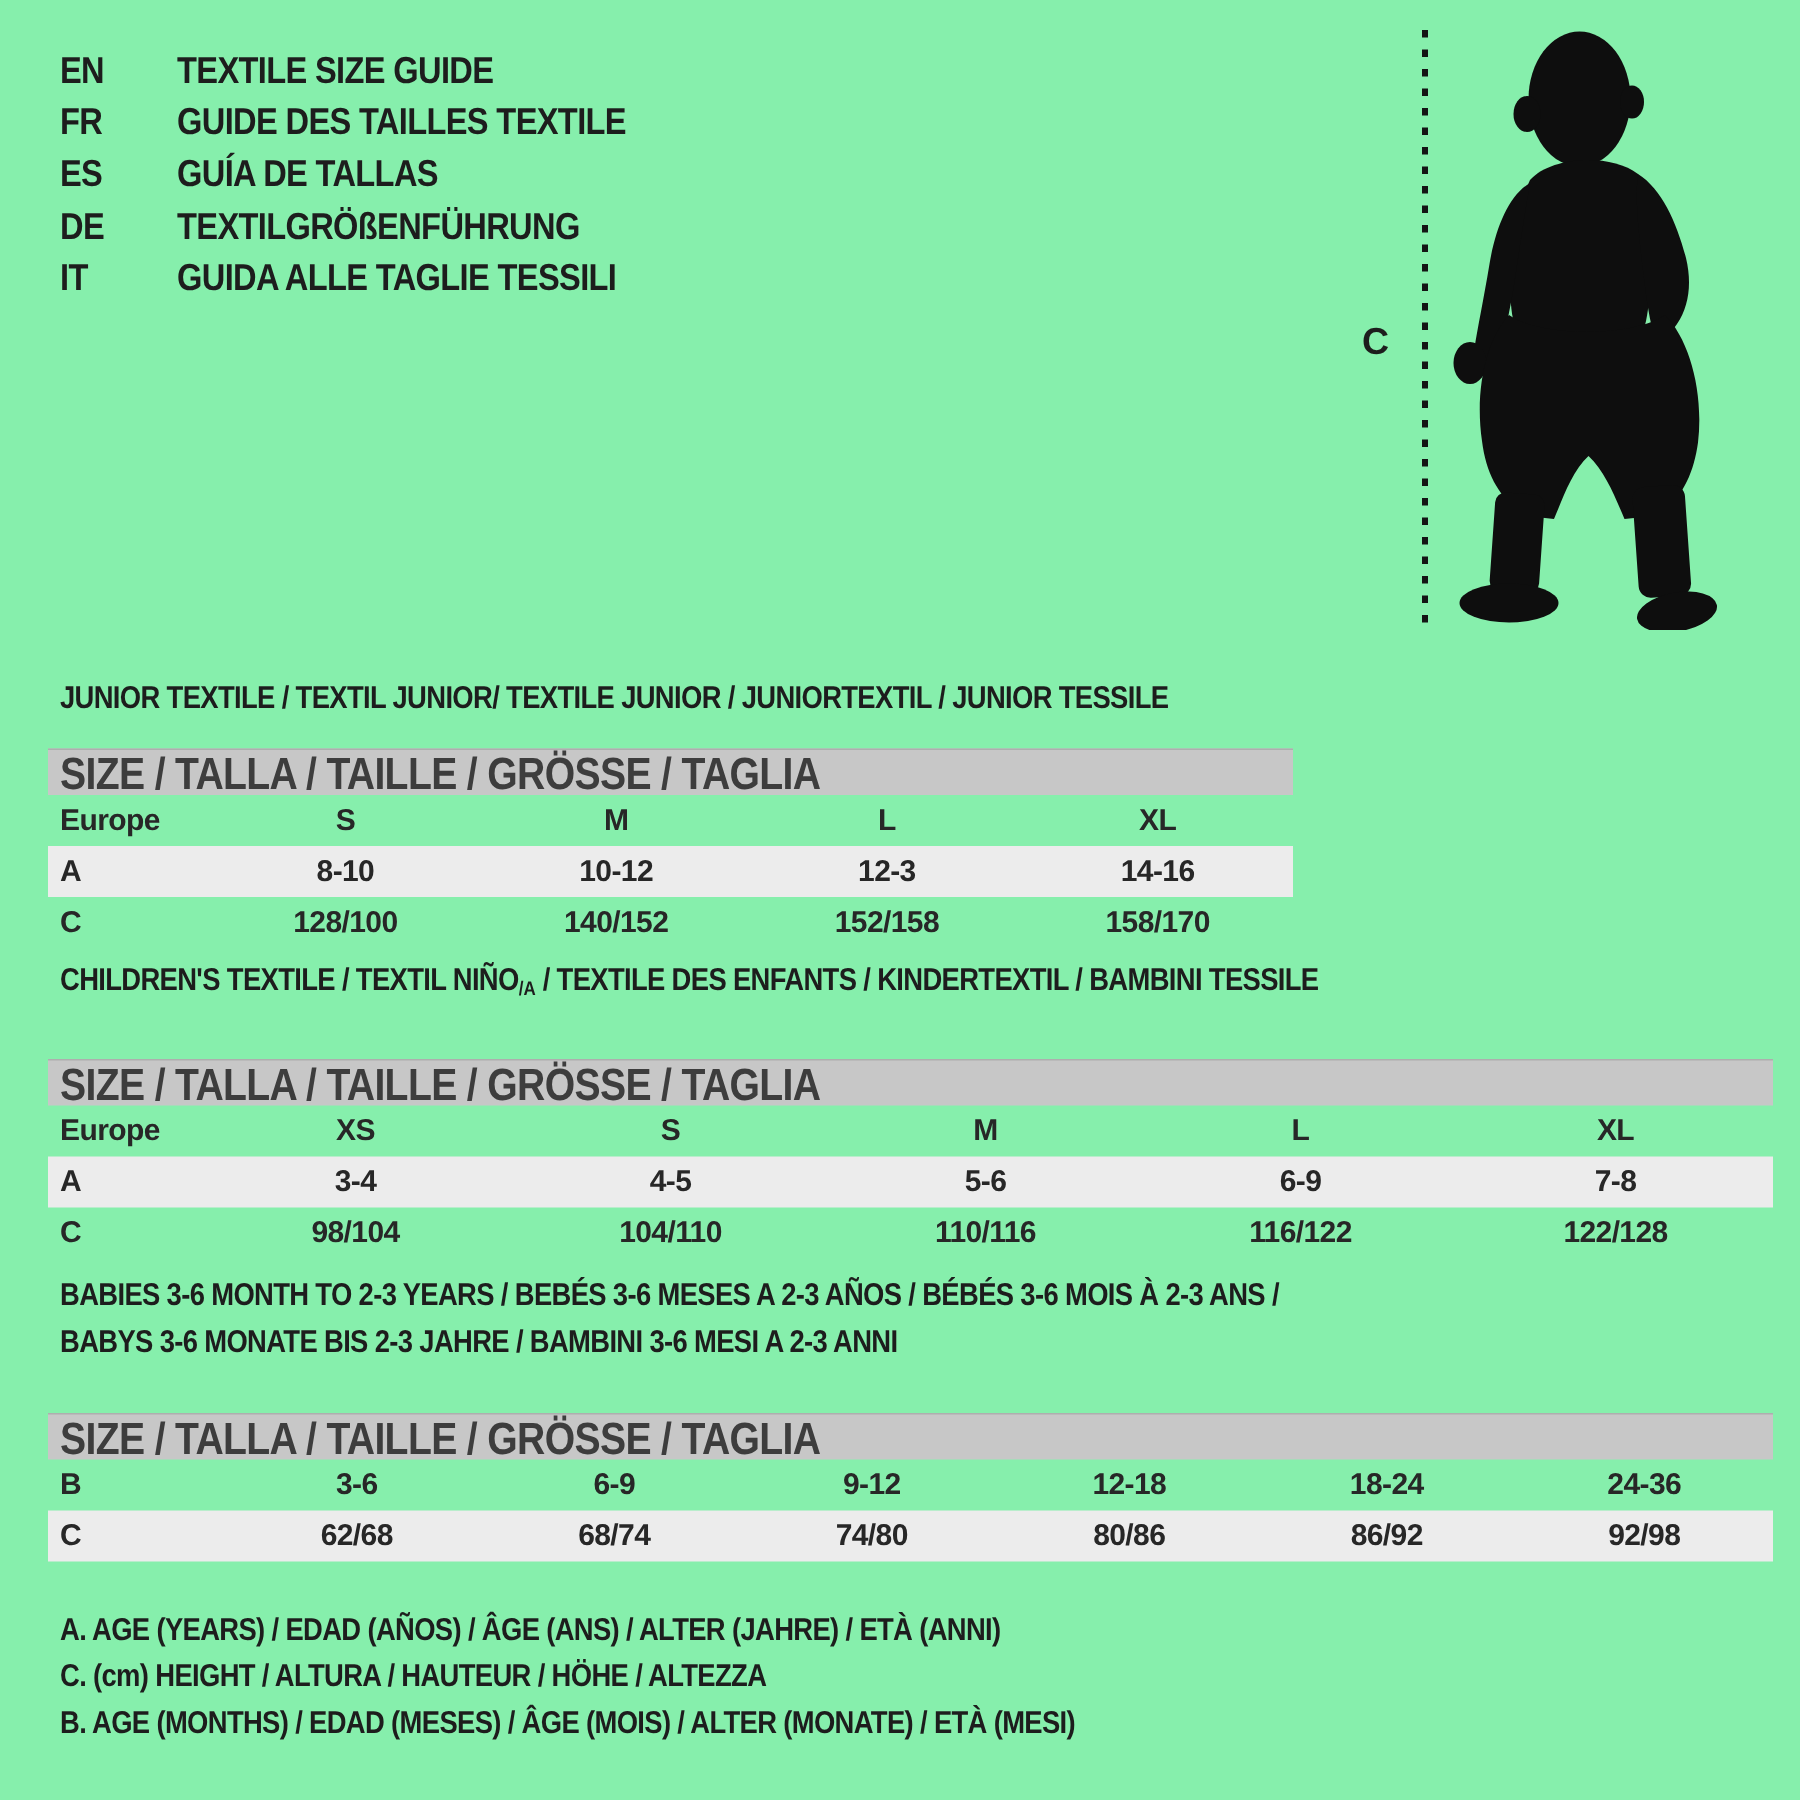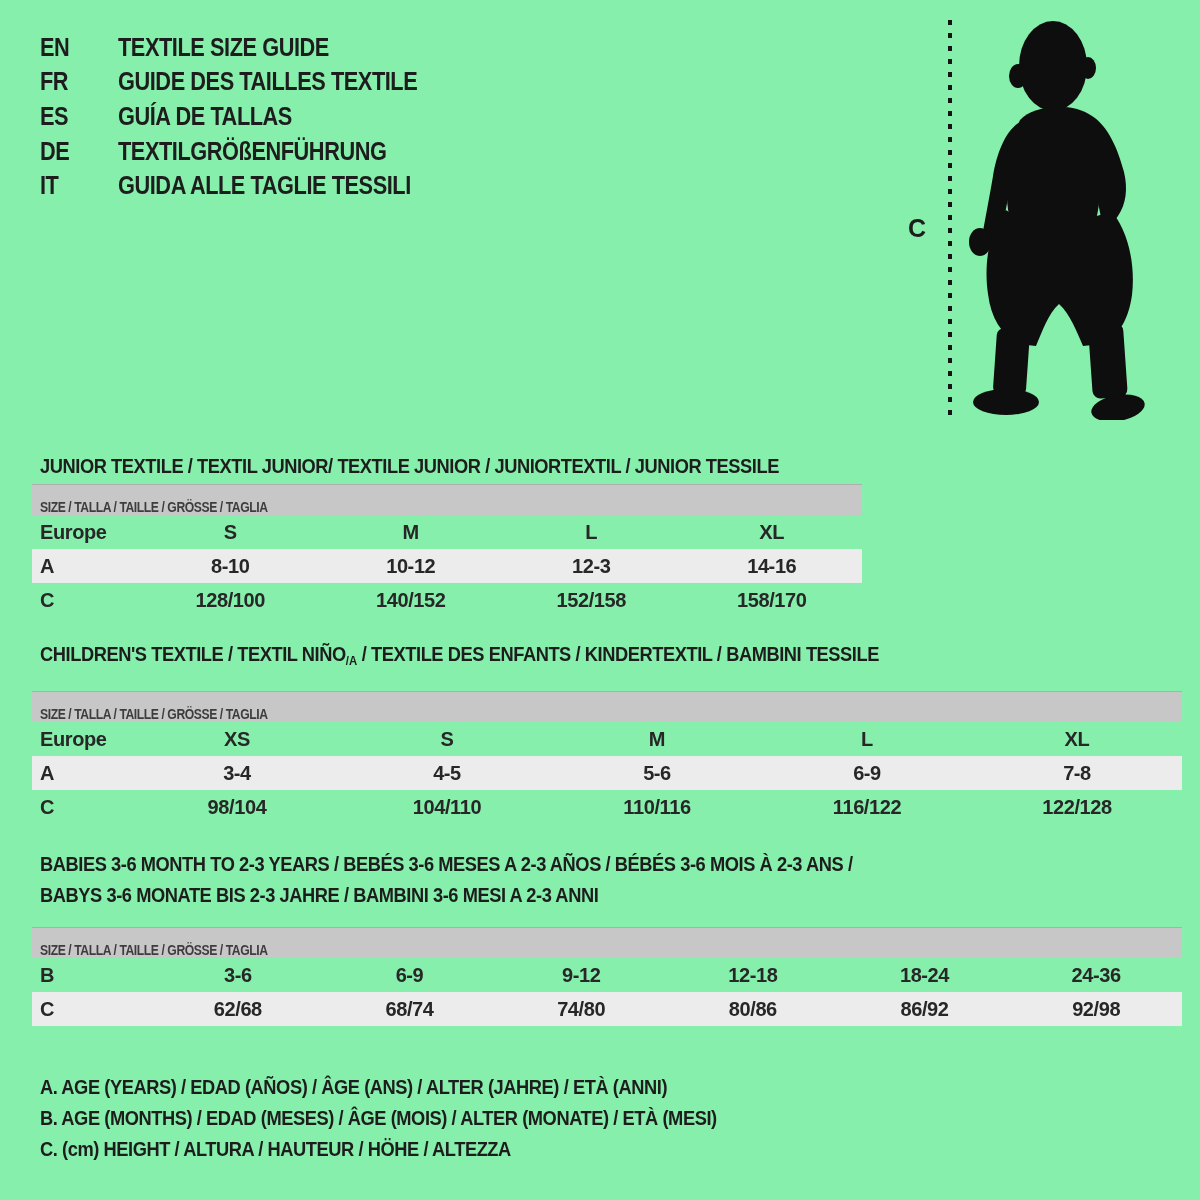--- a/index.html
+++ b/index.html
@@ -20,21 +20,21 @@
   .c-label{position:absolute;left:12px;top:200px;font-size:25px;font-weight:bold;}
 
   
   .sec-title{position:absolute;left:40px;font-size:21px;font-weight:bold;line-height:24px;white-space:nowrap;}
   .sub{font-size:0.62em;vertical-align:-0.28em;letter-spacing:0;}
 
   
   .tbl{position:absolute;}
   .bar{
     box-sizing:border-box;height:31px;background:#c7c7c7;border-top:1px solid #aeaeae;
-    display:flex;align-items:flex-end;padding-left:8px;font-size:14px;font-weight:bold;color:#3d3d3d;
+    display:flex;align-items:flex-start;padding-left:8px;font-size:30px;font-weight:bold;color:#3d3d3d;margin-top:15px;
   }
   .row{display:grid;height:34px;align-items:center;font-size:20px;font-weight:bold;color:#272727;}
   .row .lab{padding-left:8px;text-align:left;letter-spacing:-0.4px;}
   .row .val{text-align:center;letter-spacing:-0.4px;}
   .shaded{background:#ececec;}
   .t1{left:32px;top:484px;width:830px;}
   .t1 .row{grid-template-columns:108px repeat(4,1fr);}
   .t2{left:32px;top:691px;width:1150px;}
   .t2 .row{grid-template-columns:100px repeat(5,1fr);}
   .t3{left:32px;top:927px;width:1150px;}
@@ -181,17 +181,17 @@
       <span class="val">68/74</span>
       <span class="val">74/80</span>
       <span class="val">80/86</span>
       <span class="val">86/92</span>
       <span class="val">92/98</span>
     </div>
   </div>
 
   <div class="legend">
     <div class="legend-line"><span class="cond">A. AGE (YEARS) / EDAD (AÑOS) / ÂGE (ANS) / ALTER (JAHRE) / ETÀ (ANNI)</span></div>
+    <div class="legend-line"><span class="cond">C. (cm) HEIGHT / ALTURA / HAUTEUR / HÖHE / ALTEZZA</span></div>
     <div class="legend-line"><span class="cond">B. AGE (MONTHS) / EDAD (MESES) / ÂGE (MOIS) / ALTER (MONATE) / ETÀ (MESI)</span></div>
-    <div class="legend-line"><span class="cond">C. (cm) HEIGHT / ALTURA / HAUTEUR / HÖHE / ALTEZZA</span></div>
   </div>
 
 </div>
 
 </body></html>

